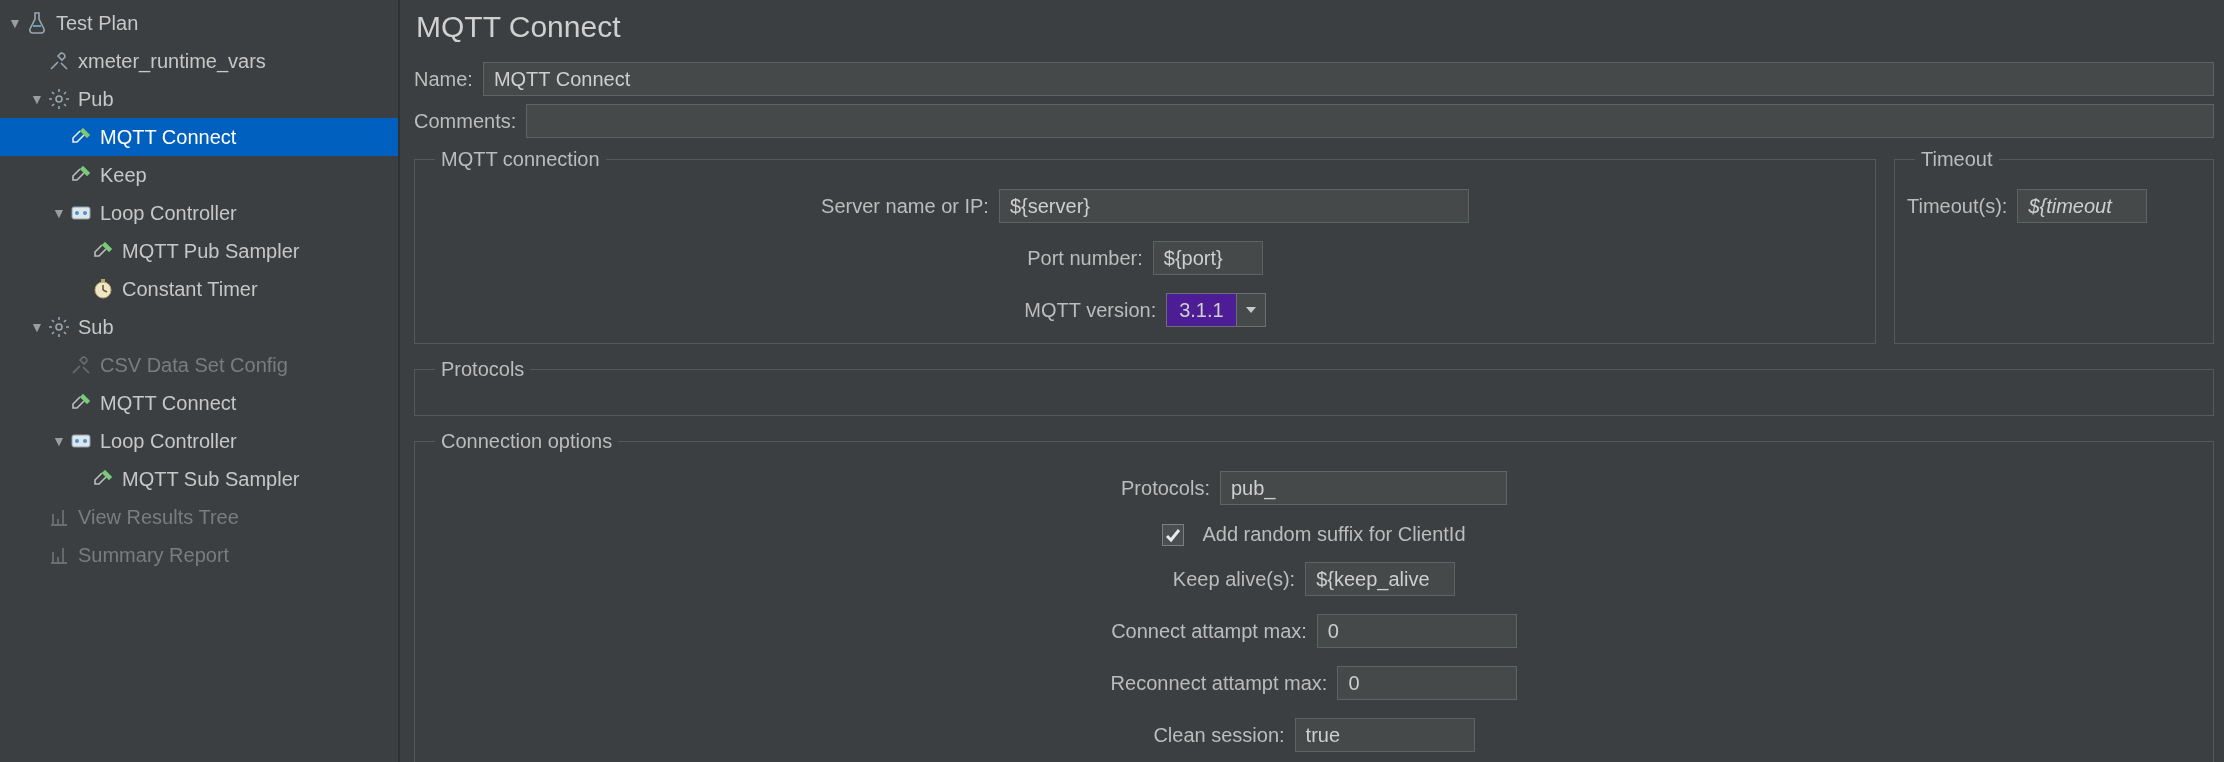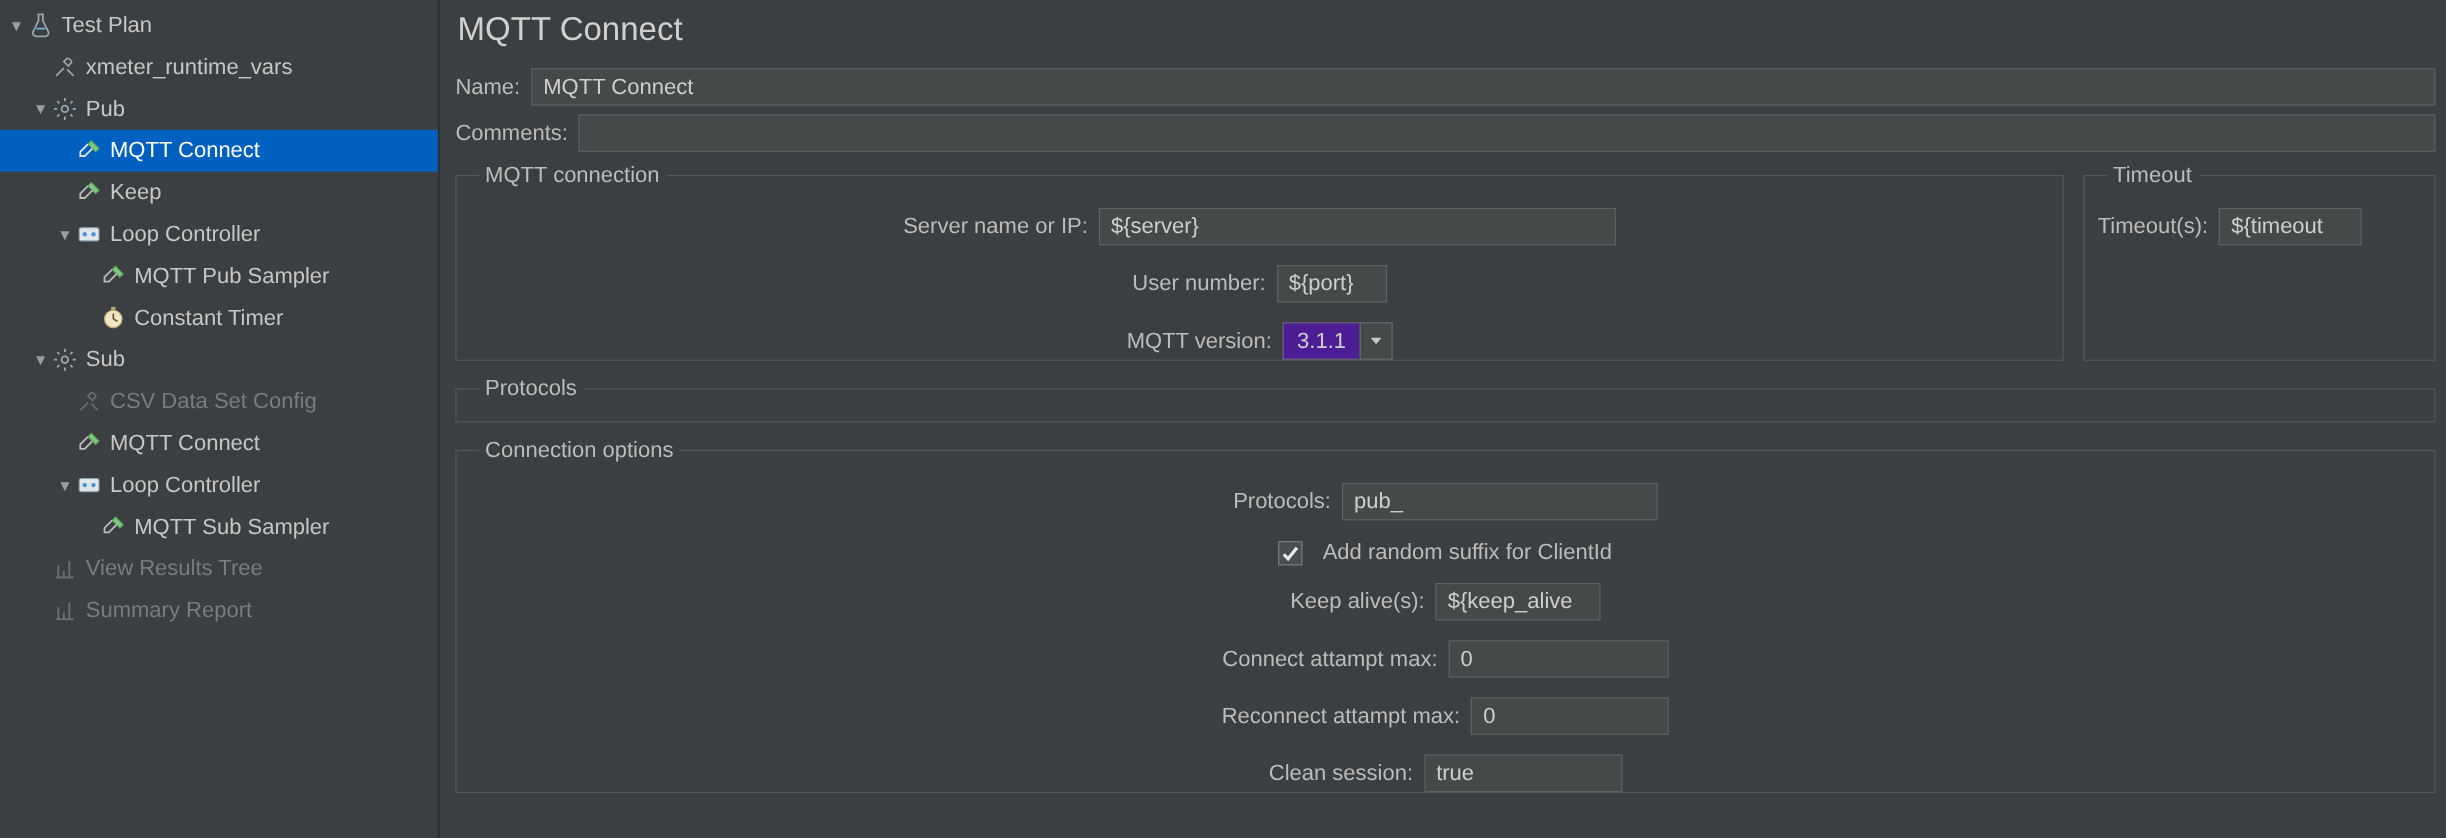--- a/index.html
+++ b/index.html
@@ -107,21 +107,21 @@
     width: 30px;
     background: #45494a;
     border: 1px solid #6a6f71;
     display: flex; align-items: center; justify-content: center;
   }
   .select .sel-btn svg { width: 12px; height: 12px; fill: #c8c8c8; }
 
   fieldset.group {
     border: 1px solid #56595b;
     margin: 14px 0 0 0;
-    padding: 18px 12px 0 12px;
+    padding: 18px 12px 16px 12px;
     position: relative;
   }
   fieldset.group > legend {
     padding: 0 6px;
     color: #bcbcbc;
     font-size: 20px;
     margin-left: 8px;
   }
   .hgroup {
     display: flex;
@@ -354,42 +354,42 @@
 
     <div class="toprow" style="margin-top:10px">
       <fieldset class="group conn">
         <legend>MQTT connection</legend>
         <div class="hgroup">
           <div class="pair grow">
             <span class="lbl">Server name or IP:</span>
             <input class="input" style="width: 470px;" value="${server}">
           </div>
           <div class="pair">
-            <span class="lbl">User number:</span>
-            <input class="input" style="width: 100px;" value="${port}">
+            <span class="lbl">Port number:</span>
+            <input class="input" style="width: 110px;" value="${port}">
           </div>
           <div class="pair">
             <span class="lbl">MQTT version:</span>
             <div class="select">
               <span class="sel-val">3.1.1</span>
               <span class="sel-btn">
                   <svg viewBox="0 0 12 12">
                     <path d="M1 3l5 6 5-6z"></path>
                   </svg>
                 </span>
             </div>
           </div>
         </div>
       </fieldset>
 
       <fieldset class="group" style="width:320px">
         <legend>Timeout</legend>
         <div class="pair">
           <span class="lbl">Timeout(s):</span>
-          <input class="input" style="width: 130px;" value="${timeout">
+          <input class="input" style="width: 130px; font-style: italic;" value="${timeout">
         </div>
       </fieldset>
     </div>
 
     <fieldset class="group">
       <legend>Protocols</legend>
     </fieldset>
 
 
     <fieldset class="group">

